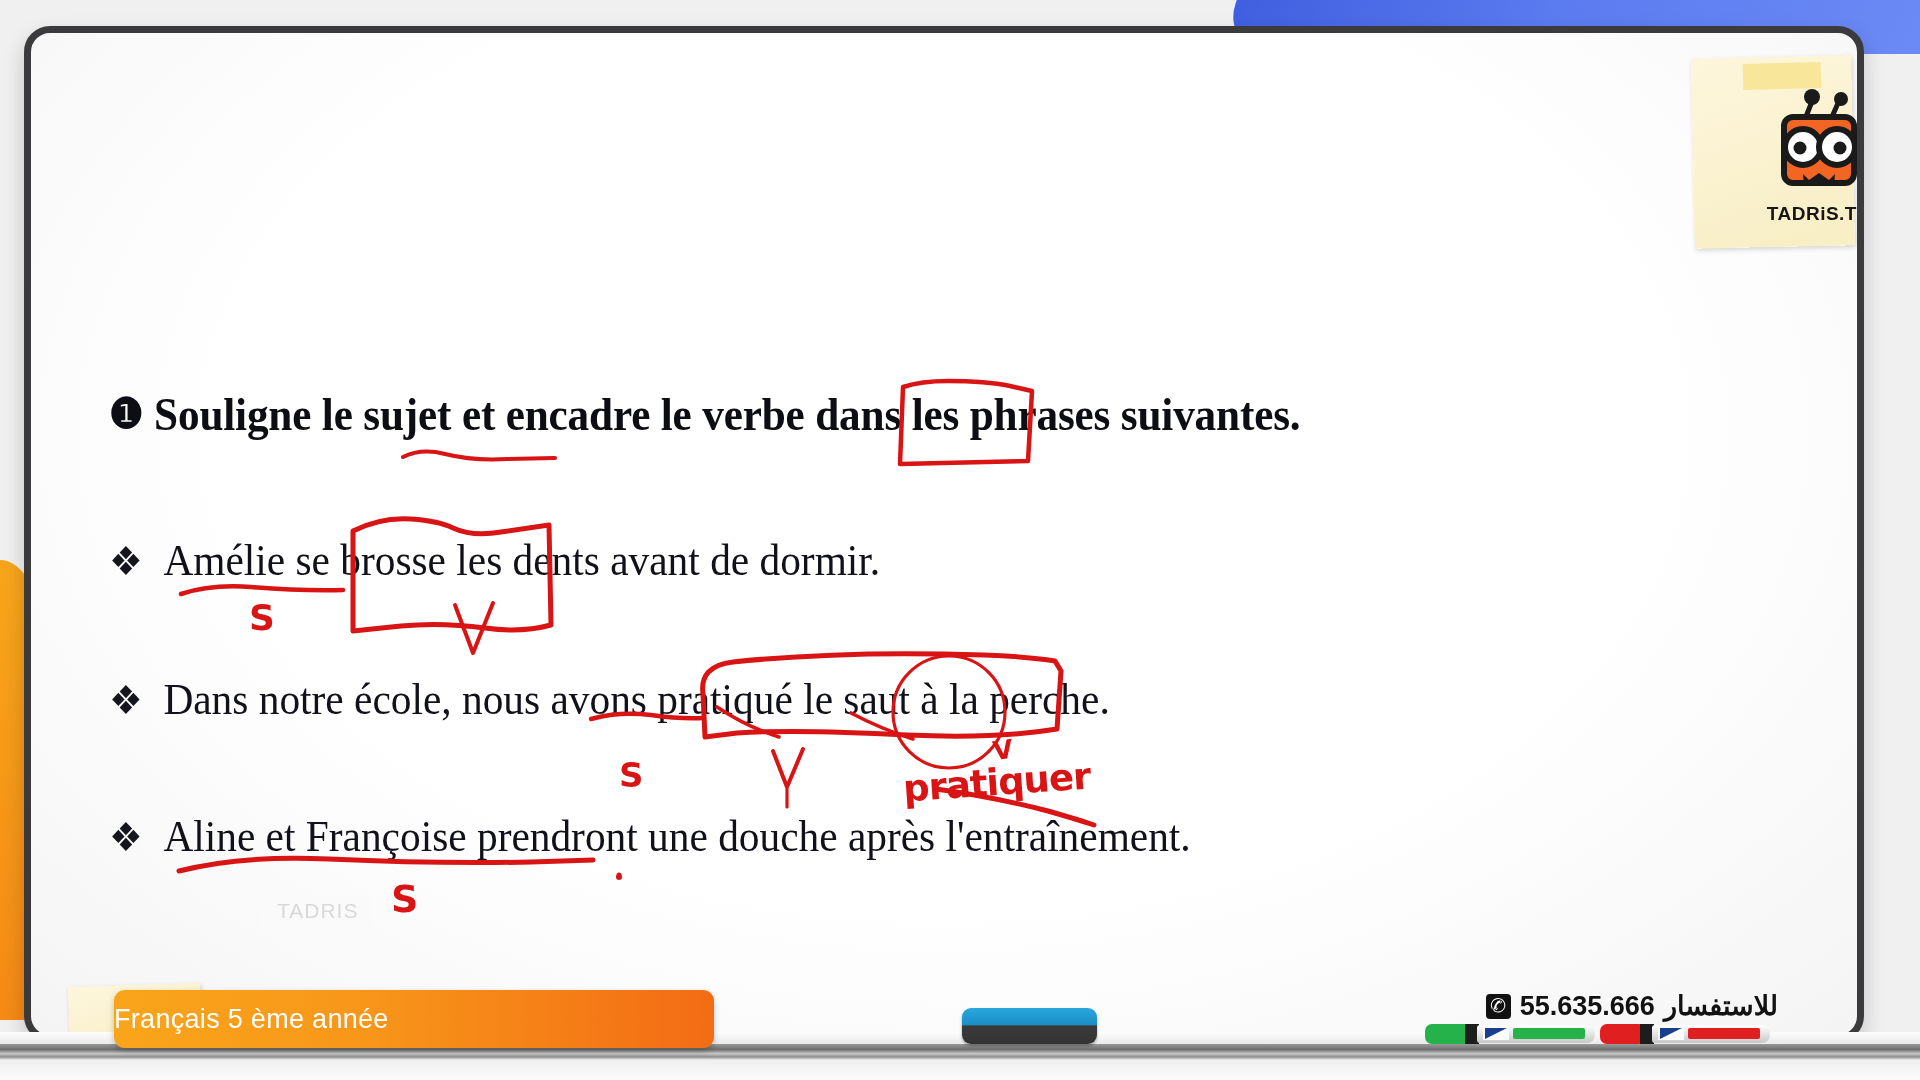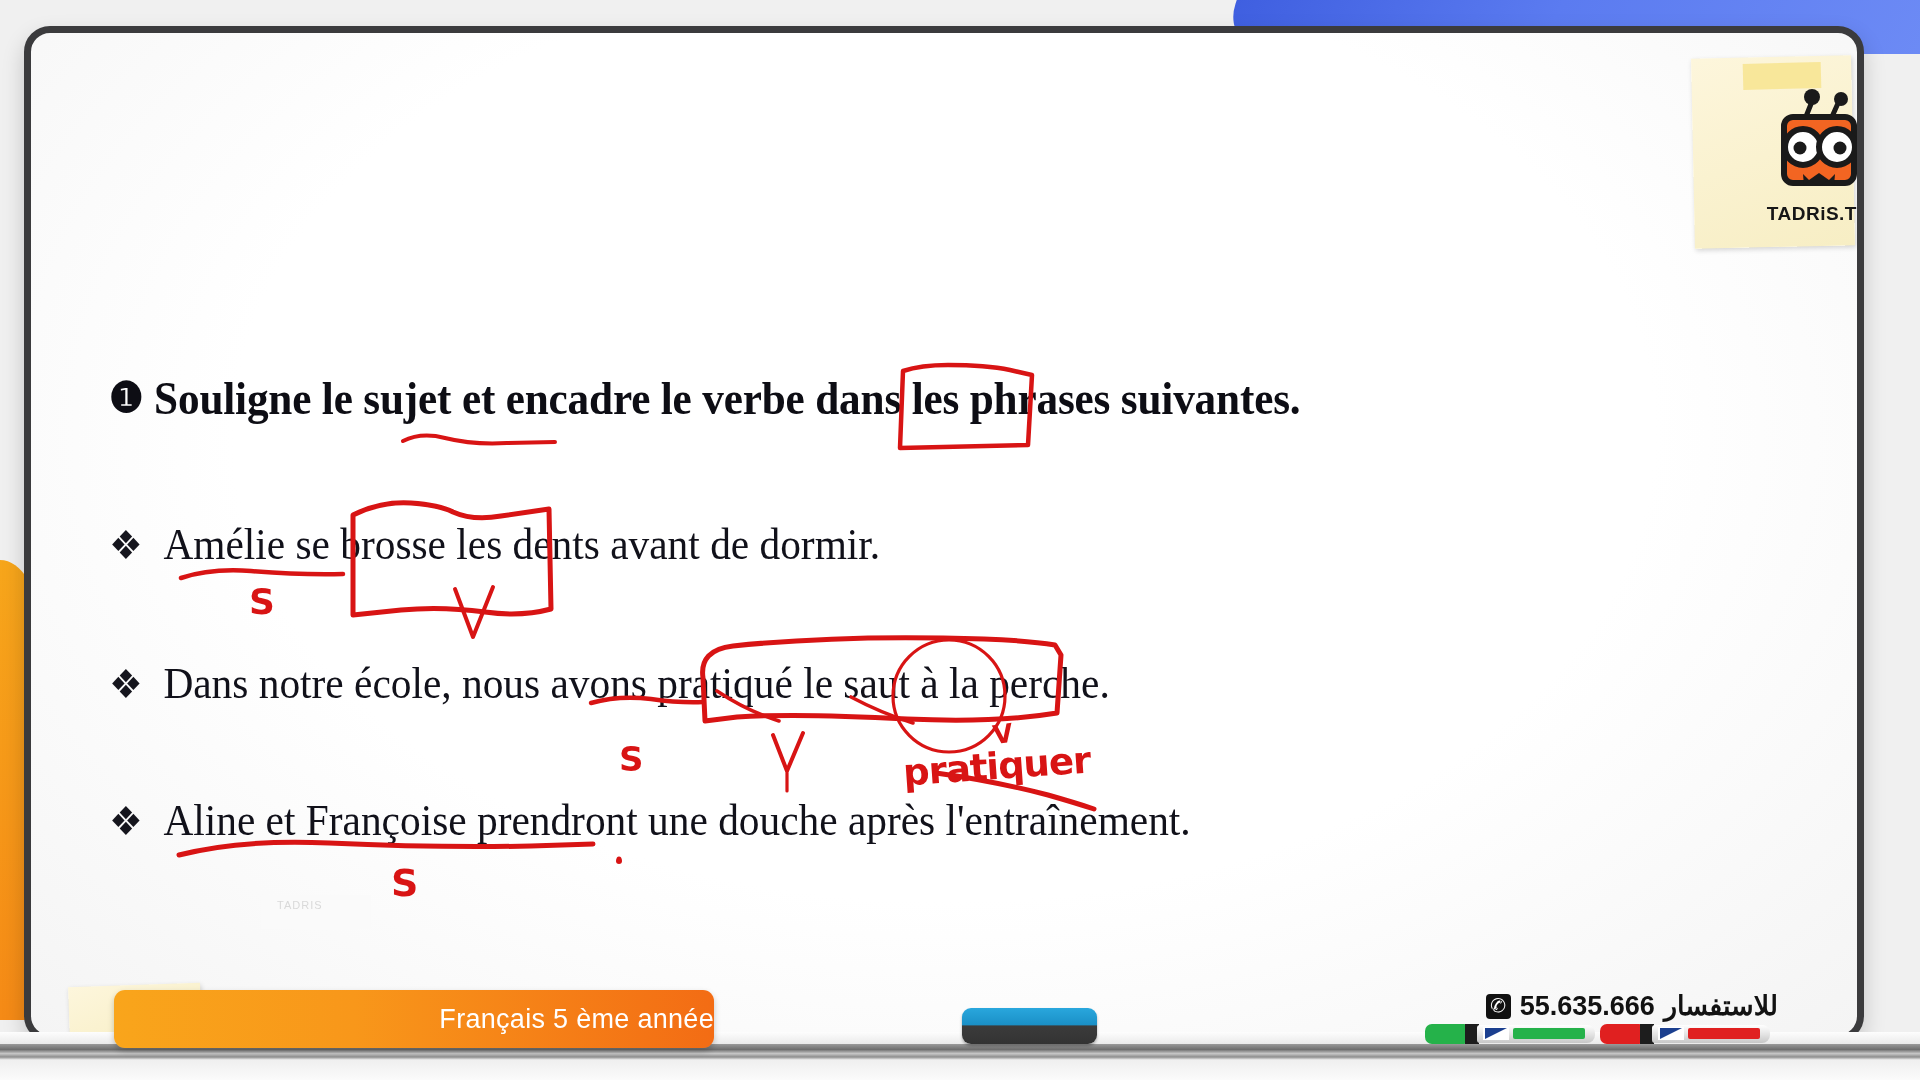--- a/index.html
+++ b/index.html
@@ -60,34 +60,34 @@
     box-shadow: 1px 2px 5px rgba(0,0,0,.16);
   }
   .sticky-logo { left: 1662px; top: 24px; width: 160px; height: 190px; transform: rotate(-1.2deg); }
   .sticky-tape {
     position:absolute; left:1712px; top:30px; width:78px; height:26px;
     background:#f7e48f; opacity:.85; transform: rotate(-1.5deg);
   }
   .sticky-bl { left: 38px; top: 952px; width: 132px; height: 54px; transform: rotate(-2deg); }
   .sticky-faint { left: 230px; top: 862px; width: 110px; height: 34px; background:#fafafa; box-shadow:none; opacity:.75;}
   .sticky-faint-txt {
-    position:absolute; left:246px; top:866px; font-size:11px; color:#d9d9d9;
+    position:absolute; left:246px; top:866px; font-size:21px; color:#d9d9d9;
     letter-spacing:1px; font-family:"Liberation Sans", sans-serif;
   }
 
   
   .logo-wrap { position:absolute; left:1724px; top:52px; width:128px; height:160px; }
   .logo-text {
     position:absolute; left:0; top:118px; width:128px; text-align:center;
     font-family:"Liberation Sans", sans-serif; font-weight:bold;
     font-size:19px; color:#171717; letter-spacing:.5px;
   }
 
   
-  .content { position:absolute; left:0; top:0; width:100%; height:100%; }
+  .content { position:absolute; left:0; top:16px; width:100%; height:100%; }
 
   .q-line {
     position:absolute; left:78px; top:338px; width:1560px;
     font-family:"Liberation Serif", serif;
     font-weight:bold; font-size:47px; color:#0d0d14;
     letter-spacing:-0.2px; white-space:nowrap;
     transform: scaleX(0.92); transform-origin: left center;
   }
   .q-num { font-size:42px; vertical-align: 2px; }
 
@@ -138,21 +138,21 @@
   .m-stripe { position:absolute; left:88px; top:4px; width:72px; height:11px; border-radius:2px; }
   .marker-green { left:1425px; }
   .marker-red   { left:1600px; }
 
   
   .title-bar {
     position:absolute; left:114px; bottom:32px; width:600px; height:58px;
     border-radius: 11px;
     background: linear-gradient(90deg,#f9a51b 0%, #f8971a 40%, #f36c14 100%);
     box-shadow: 0 3px 6px rgba(0,0,0,.22);
-    display:flex; align-items:center; justify-content:flex-end;
+    display:flex; align-items:center; justify-content:flex-start;
   }
   .title-bar span {
     font-family:"Liberation Sans", sans-serif;
     color:#ffffff; font-size:27px; letter-spacing:.3px;
   }
 
   
   .contact {
     position:absolute; right:142px; bottom:58px;
     display:flex; align-items:center; gap:9px;

